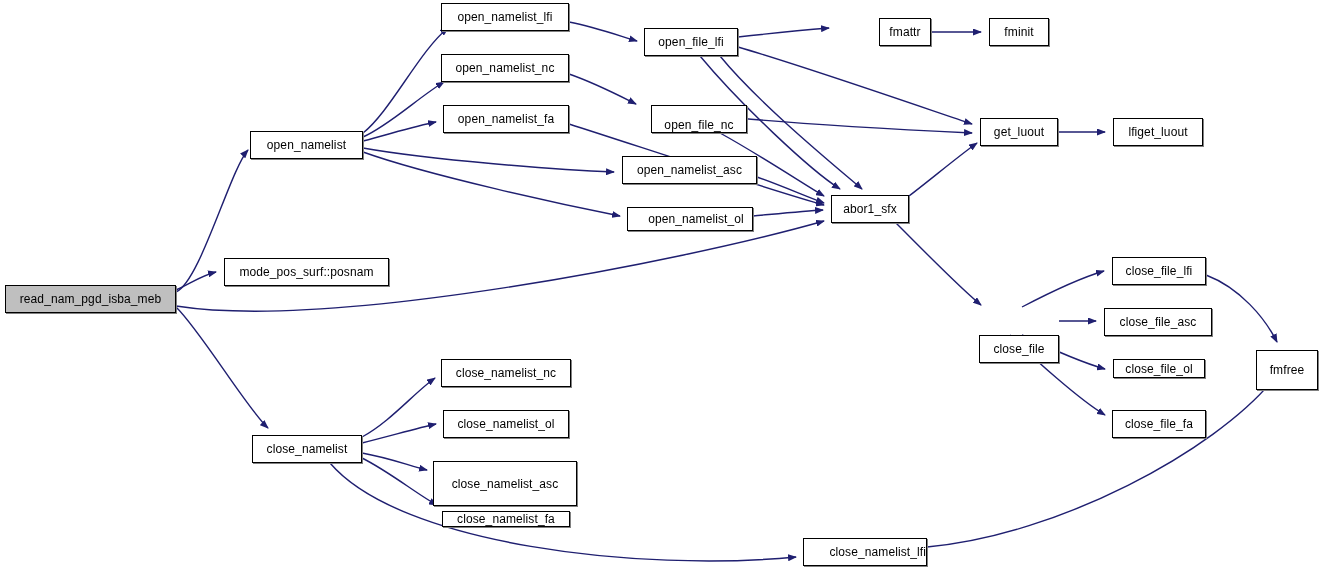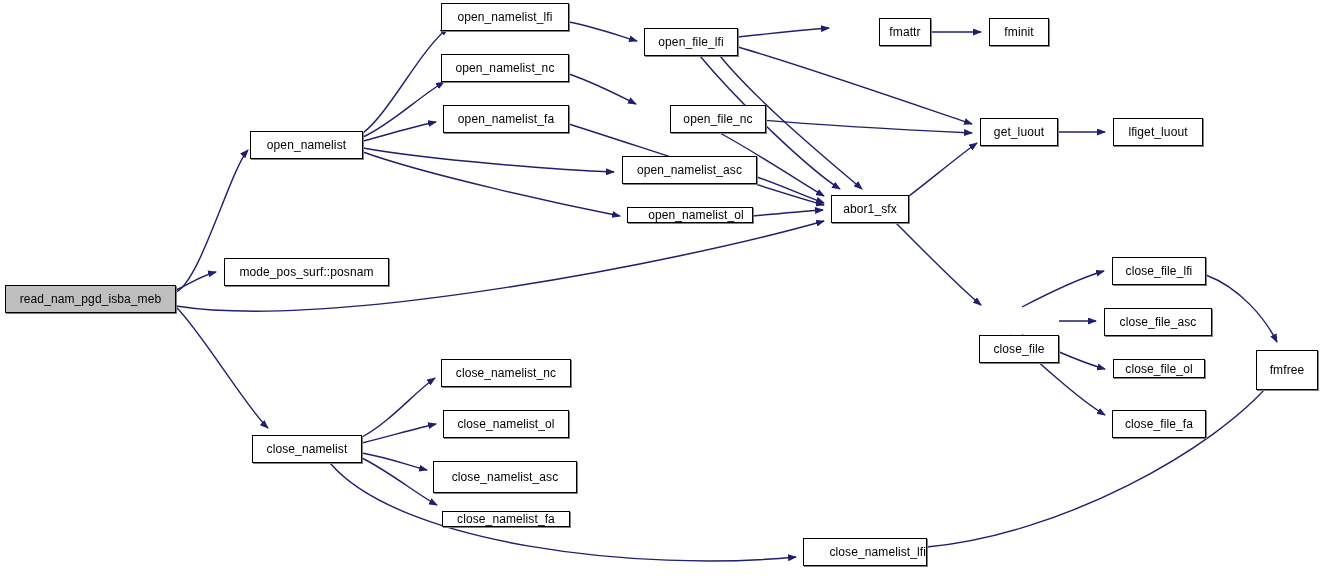--- a/index.html
+++ b/index.html
@@ -112,27 +112,27 @@
       </div>
       <div class="gnode" style="left: 441px; top: 54px; width: 128px; height: 28px;">
         <span class="nlabel">open_namelist_nc</span>
       </div>
       <div class="gnode" style="left: 443px; top: 105px; width: 126px; height: 28px;">
         <span class="nlabel">open_namelist_fa</span>
       </div>
       <div class="gnode" style="left: 622px; top: 156px; width: 135px; height: 28px;">
         <span class="nlabel">open_namelist_asc</span>
       </div>
-      <div class="gnode" style="left: 627px; top: 207px; width: 126px; height: 16px; padding-left: 12px;">
+      <div class="gnode" style="left: 627px; top: 207px; width: 126px; height: 24px; padding-left: 12px;">
         <span class="nlabel">open_namelist_ol</span>
       </div>
       <div class="gnode" style="left: 644px; top: 28px; width: 94px; height: 28px;">
         <span class="nlabel">open_file_lfi</span>
       </div>
-      <div class="gnode" style="left: 670px; top: 105px; width: 96px; height: 28px;">
+      <div class="gnode" style="left: 651px; top: 105px; width: 96px; height: 28px; align-items: flex-end;">
         <span class="nlabel">open_file_nc</span>
       </div>
       <div class="gnode" style="left: 836px; top: 18px; width: 52px; height: 28px; margin-left: 43px;">
         <span class="nlabel">fmattr</span>
       </div>
       <div class="gnode" style="left: 989px; top: 18px; width: 60px; height: 28px;">
         <span class="nlabel">fminit</span>
       </div>
       <div class="gnode" style="left: 831px; top: 195px; width: 78px; height: 28px;">
         <span class="nlabel">abor1_sfx</span>
@@ -160,21 +160,21 @@
       </div>
       <div class="gnode" style="left: 1256px; top: 350px; width: 62px; height: 40px;">
         <span class="nlabel">fmfree</span>
       </div>
       <div class="gnode" style="left: 441px; top: 359px; width: 130px; height: 28px;">
         <span class="nlabel">close_namelist_nc</span>
       </div>
       <div class="gnode" style="left: 443px; top: 410px; width: 126px; height: 28px;">
         <span class="nlabel">close_namelist_ol</span>
       </div>
-      <div class="gnode" style="left: 433px; top: 461px; width: 144px; height: 32px;">
+      <div class="gnode" style="left: 433px; top: 461px; width: 144px; height: 45px;">
         <span class="nlabel">close_namelist_asc</span>
       </div>
       <div class="gnode" style="left: 442px; top: 511px; width: 128px; height: 16px;">
         <span class="nlabel">close_namelist_fa</span>
       </div>
       <div class="gnode" style="left: 803px; top: 538px; width: 124px; height: 28px; justify-content: flex-end;">
         <span class="nlabel">close_namelist_lfi</span>
       </div>
     </div>
 

